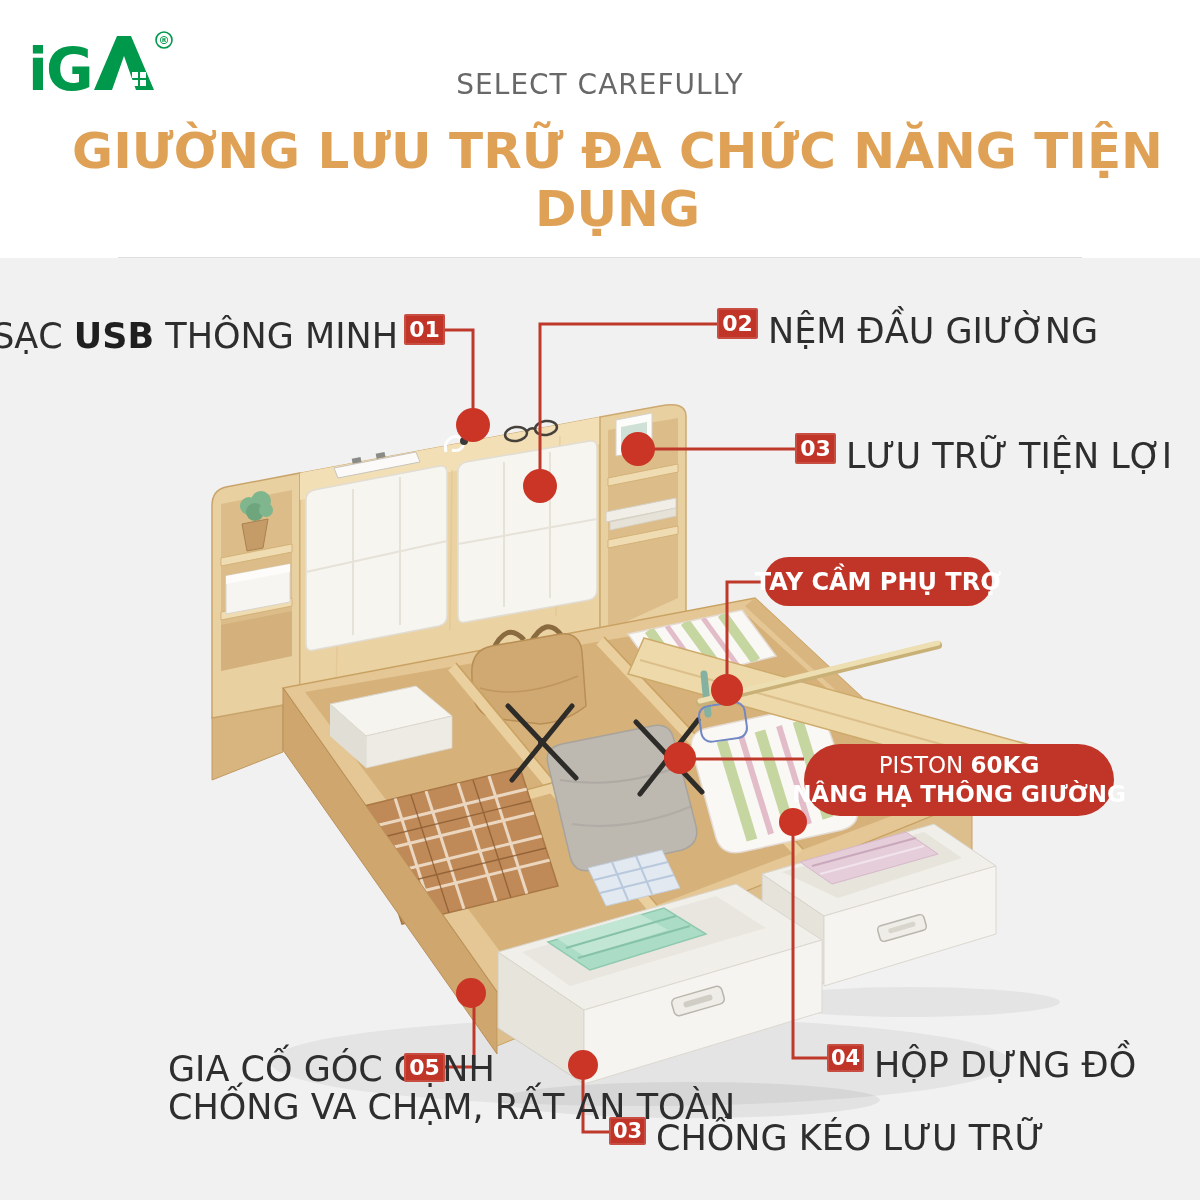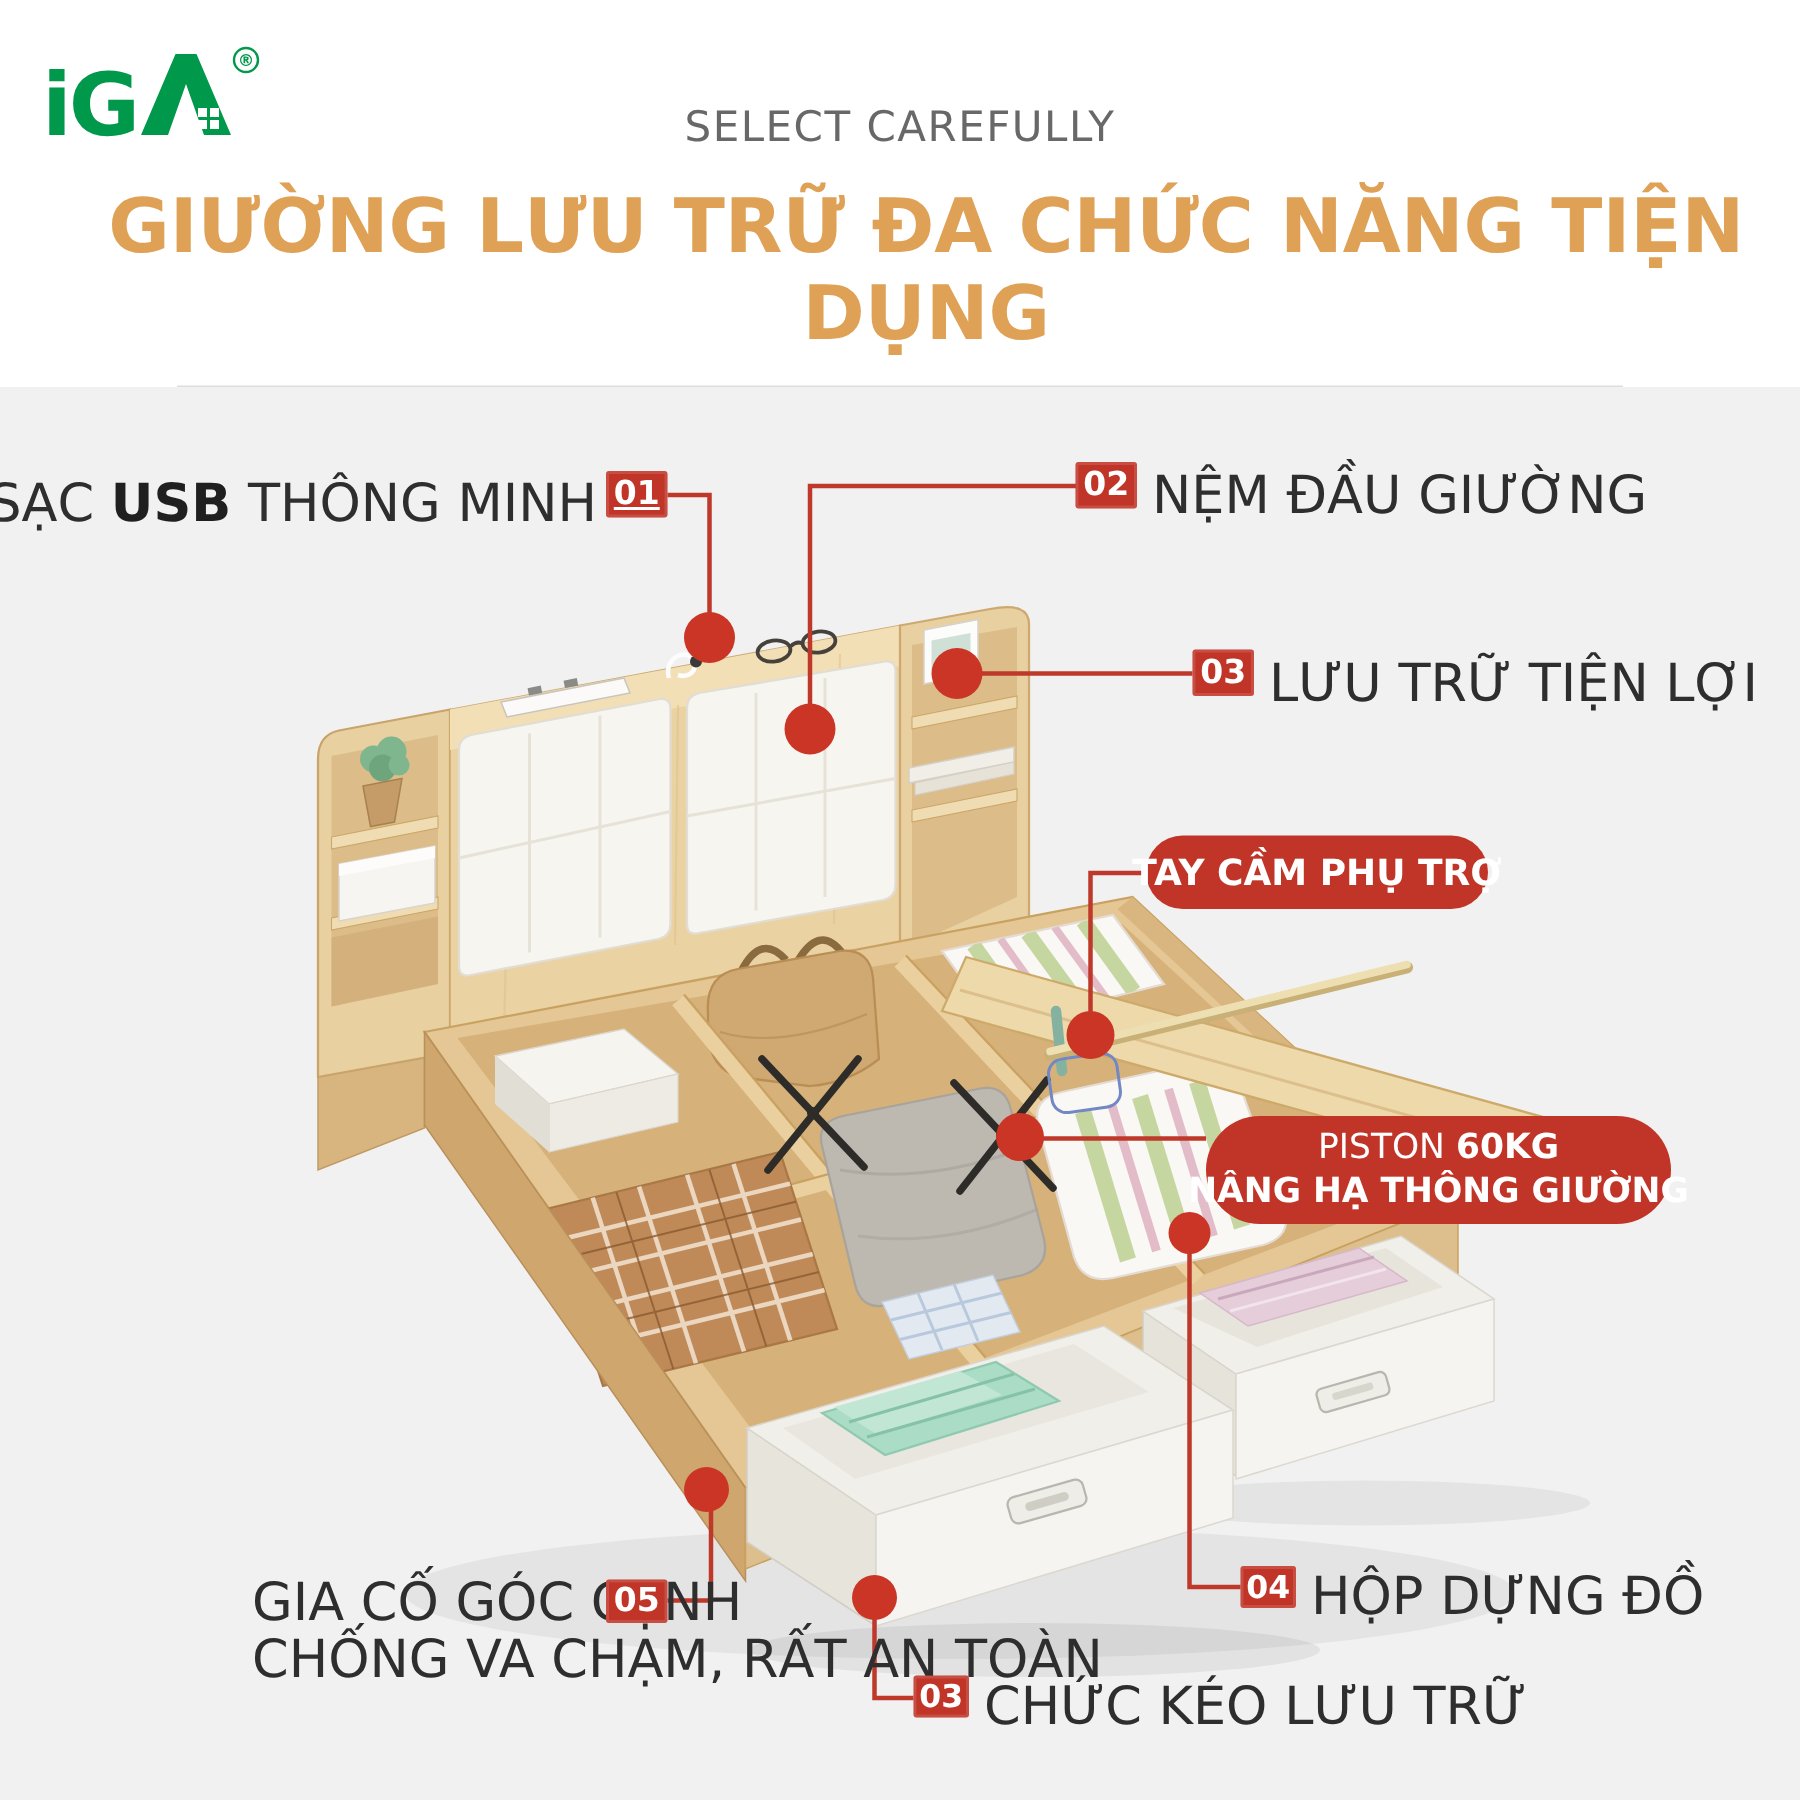--- a/index.html
+++ b/index.html
@@ -309,21 +309,21 @@
       <circle cx="680" cy="758" r="16"></circle>
       <circle cx="471" cy="993" r="15"></circle>
       <circle cx="793" cy="822" r="14"></circle>
       <circle cx="583" cy="1065" r="15"></circle>
     </g>
   </svg>
 
   <div class="lbl" style="right:802px;top:316px;">
     <span>SẠC </span><b>USB</b><span> THÔNG MINH</span>
   </div>
-  <div class="badge" style="left:404px;top:314px;text-decoration:underline;">01</div>
+  <div class="badge" style="left:404px;top:314px;">01</div>
 
   <div class="badge" style="left:717px;top:308px;">02</div>
   <div class="lbl" style="left:768px;top:311px;">NỆM ĐẦU GIƯỜNG</div>
 
   <div class="badge" style="left:795px;top:433px;">03</div>
   <div class="lbl" style="left:846px;top:436px;">LƯU TRỮ TIỆN LỢI</div>
 
   <div class="pill pill-handle">TAY CẦM PHỤ TRỢ</div>
 
   <div class="pill pill-piston">
@@ -334,14 +334,14 @@
   <div class="lbl" style="left:168px;top:1050px;">
     <span class="line">GIA CỐ GÓC CẠNH</span>
     <span class="line">CHỐNG VA CHẠM, RẤT AN TOÀN</span>
   </div>
   <div class="badge" style="left:404px;top:1053px;width:41px;height:29px;">05</div>
 
   <div class="badge small" style="left:827px;top:1044px;">04</div>
   <div class="lbl" style="left:874px;top:1045px;">HỘP DỰNG ĐỒ</div>
 
   <div class="badge small" style="left:609px;top:1117px;">03</div>
-  <div class="lbl" style="left:656px;top:1118px;">CHỨC KÉO LƯU TRỮ</div>
+  <div class="lbl" style="left:656px;top:1118px;">CHỐNG KÉO LƯU TRỮ</div>
 </div>
 
 </body></html>

